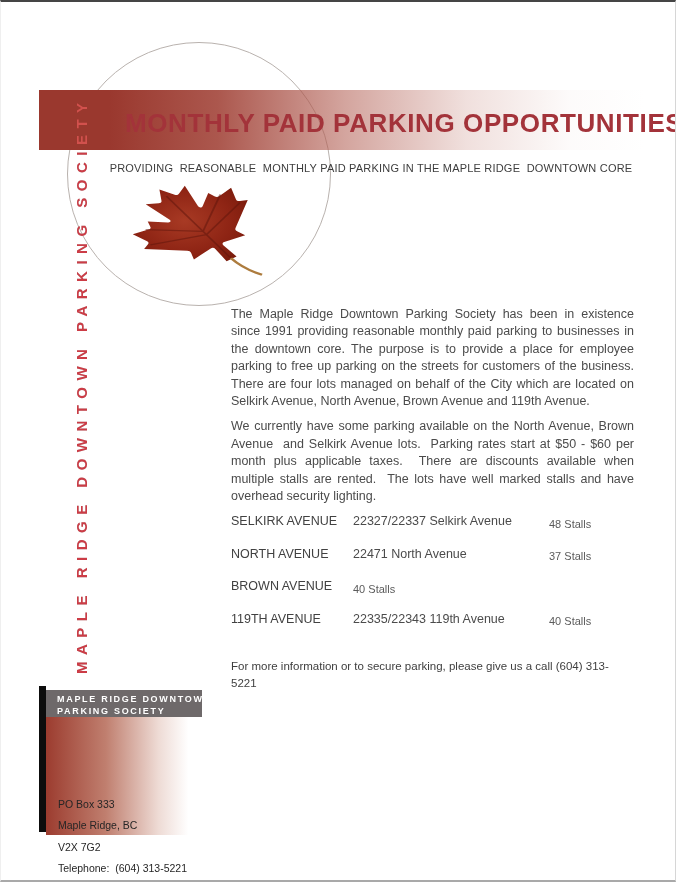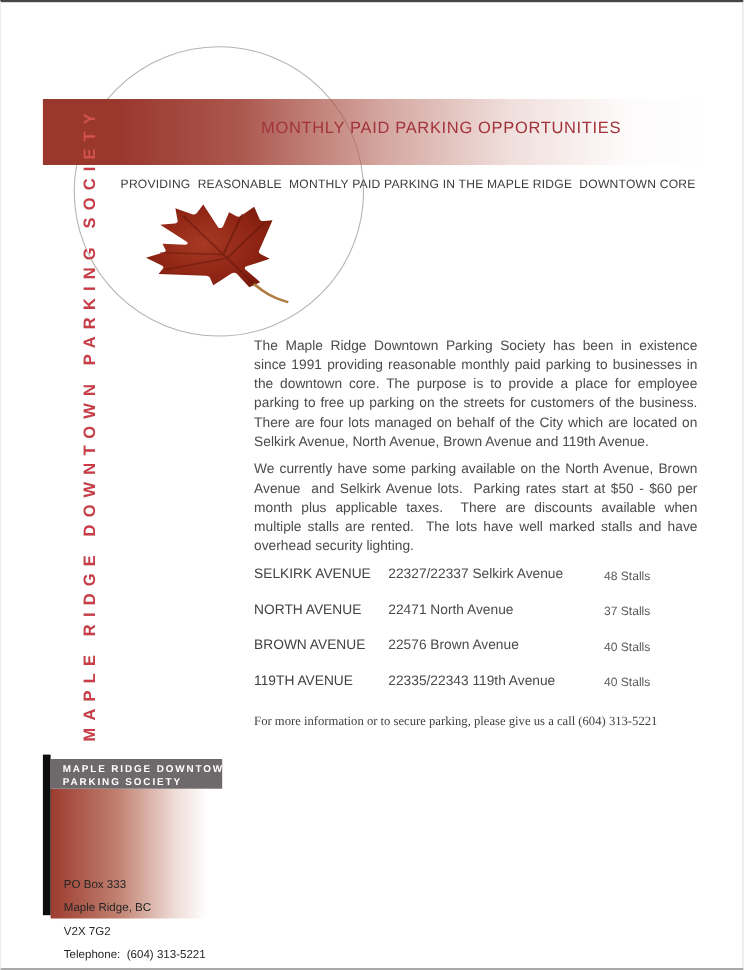--- a/index.html
+++ b/index.html
@@ -36,21 +36,21 @@
       var(--brand-red,#9a382e) 0%,
       var(--brand-red,#9a382e) 11%,
       rgba(160,64,53,0.88) 28%,
       rgba(183,105,94,0.60) 48%,
       rgba(210,160,152,0.33) 67%,
       rgba(238,220,216,0.12) 83%,
       rgba(255,255,255,0) 95%);
   }
   .banner-title {
     position:absolute; left:0; right:0; top:18px; text-align:center; padding-left:86px;
-    font-size:15px; letter-spacing:0.6px; color:var(--title-red,#a3333a); white-space:nowrap;
+    font-size:26px; letter-spacing:0.6px; color:var(--title-red,#a3333a); white-space:nowrap;font-weight:bold;
   }
   .banner-subtitle {
     position:absolute; left:38px; right:0; top:160px; z-index:2;
     text-align:center; padding-left:28px;
     font-size:11px; letter-spacing:0.2px; color:#3d3d3d; white-space:pre;
   }
 
   
   .leaf { position:absolute; left:126px; top:172px; width:152px; height:128px; z-index:5; }
 
@@ -59,21 +59,21 @@
     position:absolute; left:230px; top:304px; width:403px; z-index:2;
     color:#4b4b4b; font-size:12.5px; line-height:17.4px;
   }
   .content p { margin:0 0 8px 0; text-align:justify; white-space:pre-wrap; }
   .addresses-heading { margin:9px 0 22px 0; white-space:pre; }
   .lots { margin:0; }
   .lot-row { display:flex; margin-bottom:12.5px; }
   .lot-name  { flex:0 0 122px; color:#414141; }
   .lot-address { flex:0 0 196px; color:#4b4b4b; }
   .lot-stalls { flex:1 1 auto; font-size:11px; color:#5b5b5b; padding-top:2.5px; }
-  .contact-note { margin-top:17px; font-size:11.5px; color:#3e3e3e; white-space:pre-wrap;font-family:Liberation Serif, serif; }
+  .contact-note { margin-top:27px; font-size:11.5px; color:#3e3e3e; white-space:pre-wrap; }
 
   
   .footer-bar {
     position:absolute; left:38px; top:684px; width:7px; height:146px;
     background:#0d0d0d; z-index:3;
   }
   .footer-org {
     position:absolute; left:45px; top:688px; width:156px; height:27px; z-index:3;
     background:var(--footer-gray,#6e696a); color:#ffffff;
     font-size:9px; font-weight:bold; letter-spacing:1.7px; line-height:11.5px;
@@ -135,21 +135,20 @@
         <span class="lot-address">22327/22337 Selkirk Avenue</span>
         <span class="lot-stalls">48 Stalls</span>
       </div>
         <div class="lot-row">
         <span class="lot-name">NORTH AVENUE</span>
         <span class="lot-address">22471 North Avenue</span>
         <span class="lot-stalls">37 Stalls</span>
       </div>
         <div class="lot-row">
         <span class="lot-name">BROWN AVENUE</span>
-        <span class="lot-address">22576 Brown Avenue</span>
         <span class="lot-stalls">40 Stalls</span>
       </div>
         <div class="lot-row">
         <span class="lot-name">119TH AVENUE</span>
         <span class="lot-address">22335/22343 119th Avenue</span>
         <span class="lot-stalls">40 Stalls</span>
       </div>
       </div>
 
     <div class="contact-note">For more information or to secure parking, please give us a call (604) 313-5221</div>

